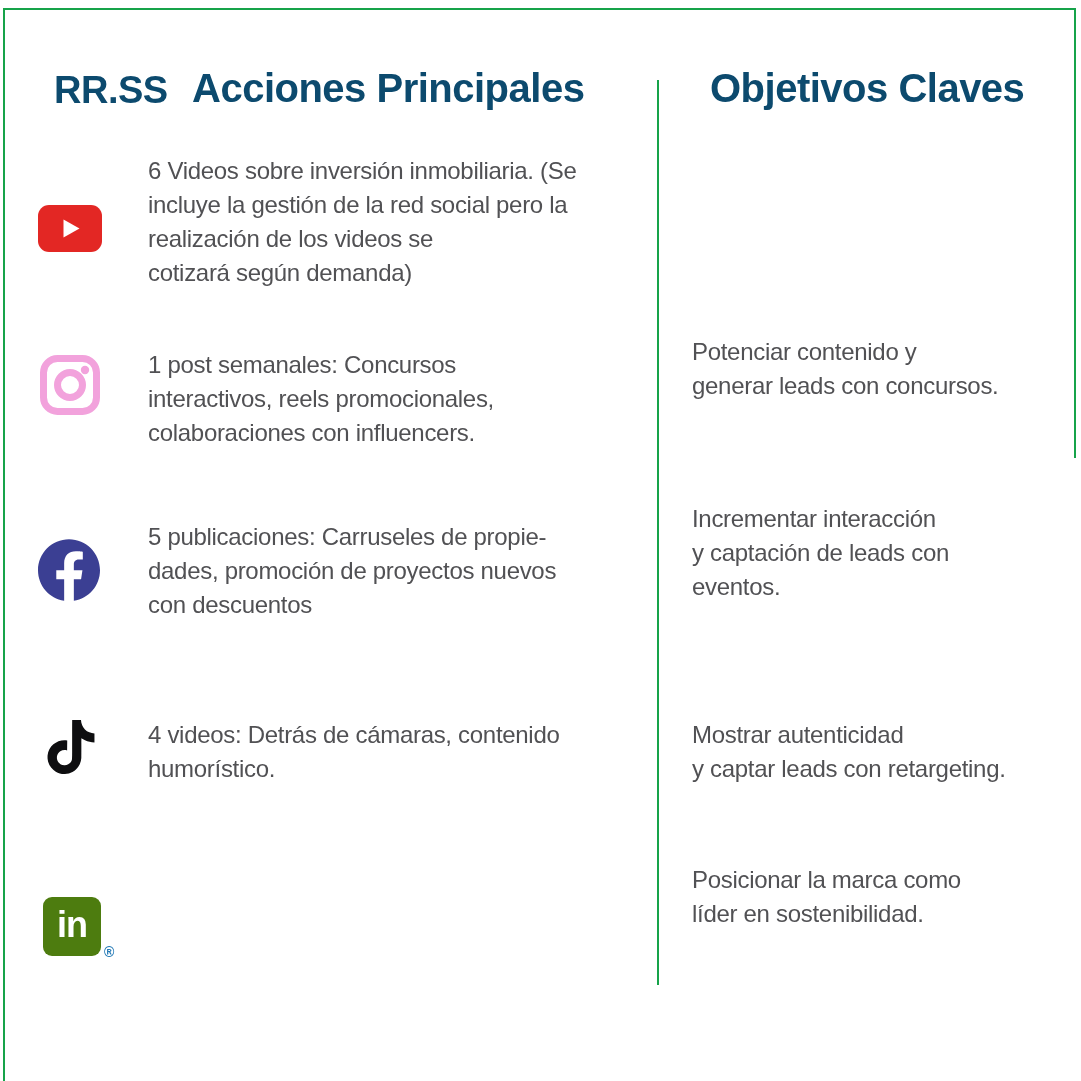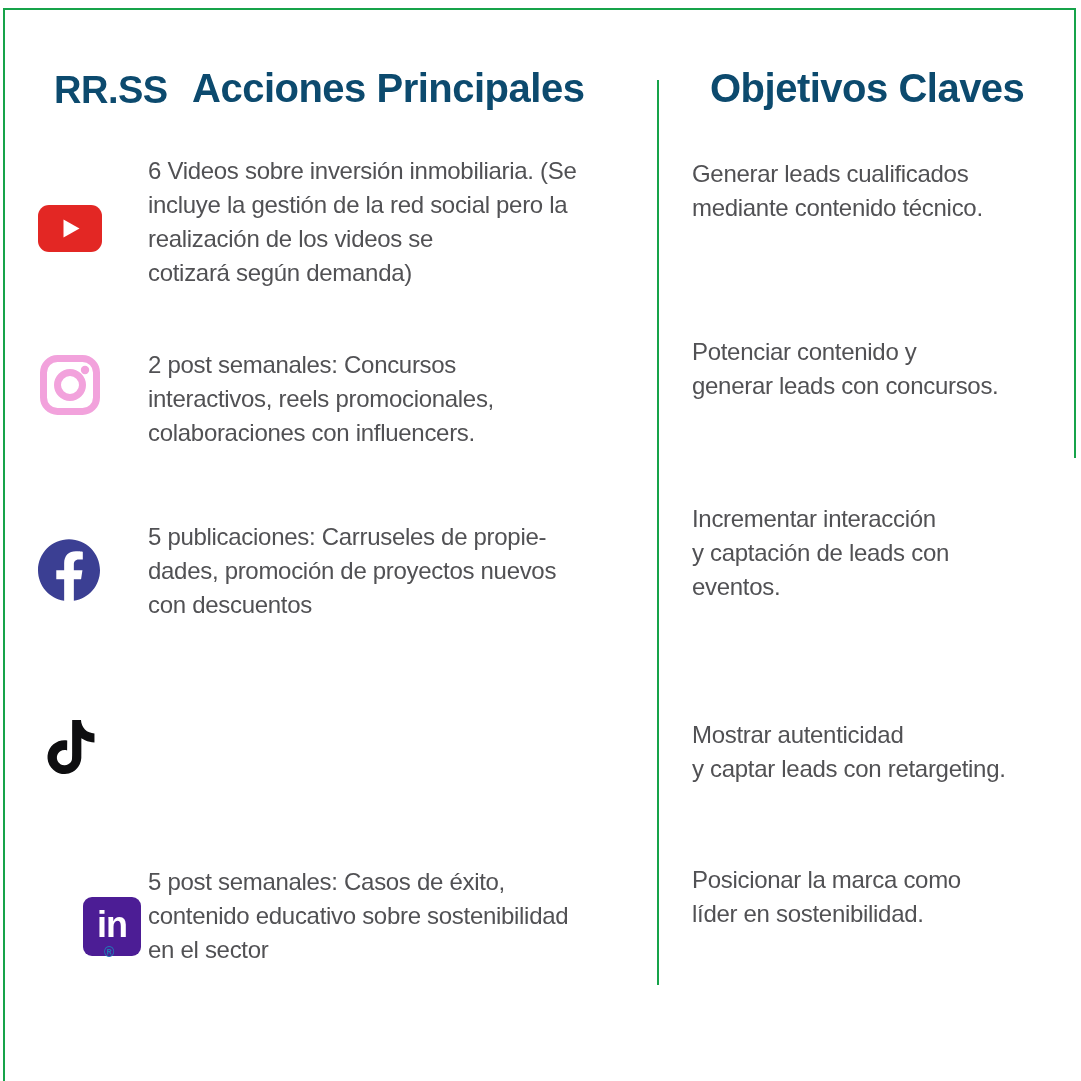--- a/index.html
+++ b/index.html
@@ -47,22 +47,22 @@
   .act3{top:520px;} .obj3{top:502px;}
   .act4{top:718px;} .obj4{top:718px;}
   .act5{top:865px;} .obj5{top:863px;}
 
   
   .icon{position:absolute;}
   .icon-yt{left:38px;top:205px;}
   .icon-ig{left:40px;top:354px;}
   .icon-fb{left:38px;top:539px;}
   .icon-tt{left:44px;top:716px;}
-  .icon-li{left:43px;top:897px;width:58px;height:59px;background:#4c1d95;border-radius:9px;
-           display:flex;align-items:center;justify-content:center;margin-left:40px;}
+  .icon-li{left:43px;top:897px;width:58px;height:59px;background:#4d7c0f;border-radius:9px;
+           display:flex;align-items:center;justify-content:center;}
   .icon-li .in{color:#ffffff;font-weight:700;font-size:36px;line-height:1;letter-spacing:-1px;
                font-family:"Liberation Sans", sans-serif; transform:translateY(-2px);}
   .li-reg{position:absolute;left:104px;top:944px;color:#2178b5;font-size:14px;font-weight:700;}
 </style>
 </head>
 <body>
 
 <div class="page">
 
   <div class="frame frame-top"></div>
@@ -77,31 +77,29 @@
   <span class="icon icon-yt">
     <svg width="64" height="47" viewBox="0 0 64 47" aria-hidden="true">
       <rect x="0" y="0" width="64" height="47" rx="11" fill="#e32724"></rect>
       <path d="M25.5 14.5 L41.5 23.5 L25.5 32.5 Z" fill="#ffffff"></path>
     </svg>
   </span>
   <div class="cell act act1">6 Videos sobre inversión inmobiliaria. (Se
 incluye la gestión de la red social pero la
 realización de los videos se
 cotizará según demanda)</div>
-  <div class="cell obj obj1">Generar leads cualificados
-mediante contenido técnico.</div>
 
   <span class="icon icon-ig">
     <svg width="60" height="62" viewBox="0 0 60 62" aria-hidden="true">
       <rect x="3.5" y="4.5" width="53" height="53" rx="14" fill="none" stroke="#f2a2dc" stroke-width="7"></rect>
       <circle cx="30" cy="31" r="12.5" fill="none" stroke="#f2a2dc" stroke-width="7"></circle>
       <circle cx="45" cy="16" r="4.2" fill="#f2a2dc"></circle>
     </svg>
   </span>
-  <div class="cell act act2">2 post semanales: Concursos
+  <div class="cell act act2">1 post semanales: Concursos
 interactivos, reels promocionales,
 colaboraciones con influencers.</div>
   <div class="cell obj obj2">Potenciar contenido y
 generar leads con concursos.</div>
 
   <span class="icon icon-fb">
     <svg width="62" height="62" viewBox="0 0 24 24" aria-hidden="true">
       <path fill="#3b3f93" d="M24 12.073c0-6.627-5.373-12-12-12s-12 5.373-12 12c0 5.99 4.388 10.954 10.125 11.854v-8.385H7.078v-3.47h3.047V9.43c0-3.007 1.792-4.669 4.533-4.669 1.312 0 2.686.235 2.686.235v2.953H15.83c-1.491 0-1.956.925-1.956 1.874v2.25h3.328l-.532 3.47h-2.796v8.385C19.612 23.027 24 18.062 24 12.073z"></path>
     </svg>
   </span>
@@ -110,26 +108,25 @@
 con descuentos</div>
   <div class="cell obj obj3">Incrementar interacción
 y captación de leads con
 eventos.</div>
 
   <span class="icon icon-tt">
     <svg width="54" height="62" viewBox="0 0 24 24" aria-hidden="true">
       <path fill="#0e0e10" d="M12.525.02c1.31-.02 2.61-.01 3.91-.02.08 1.53.63 3.09 1.75 4.17 1.12 1.11 2.7 1.62 4.24 1.79v4.03c-1.44-.05-2.89-.35-4.2-.97-.57-.26-1.1-.59-1.62-.93-.01 2.92.01 5.84-.02 8.75-.08 1.4-.54 2.79-1.35 3.94-1.31 1.92-3.58 3.17-5.91 3.21-1.43.08-2.86-.31-4.08-1.03-2.02-1.19-3.44-3.37-3.65-5.71-.02-.5-.03-1-.01-1.49.18-1.9 1.12-3.72 2.58-4.96 1.66-1.44 3.98-2.13 6.15-1.72.02 1.48-.04 2.96-.04 4.44-.99-.32-2.15-.23-3.02.37-.63.41-1.11 1.04-1.36 1.75-.21.51-.15 1.07-.14 1.61.24 1.64 1.82 3.02 3.5 2.87 1.12-.01 2.19-.66 2.77-1.61.19-.33.4-.67.41-1.06.1-1.79.06-3.57.07-5.36.01-4.03-.01-8.05.02-12.07z"></path>
     </svg>
   </span>
+  <div class="cell act act4">4 videos: Detrás de cámaras, contenido
+humorístico.</div>
   <div class="cell obj obj4">Mostrar autenticidad
 y captar leads con retargeting.</div>
 
   <span class="icon icon-li">
     <span class="in">in</span>
   </span>
   <span class="li-reg">®</span>
-  <div class="cell act act5">5 post semanales: Casos de éxito,
-contenido educativo sobre sostenibilidad
-en el sector</div>
   <div class="cell obj obj5">Posicionar la marca como
 líder en sostenibilidad.</div>
 
 </div>
 
 </body></html>

